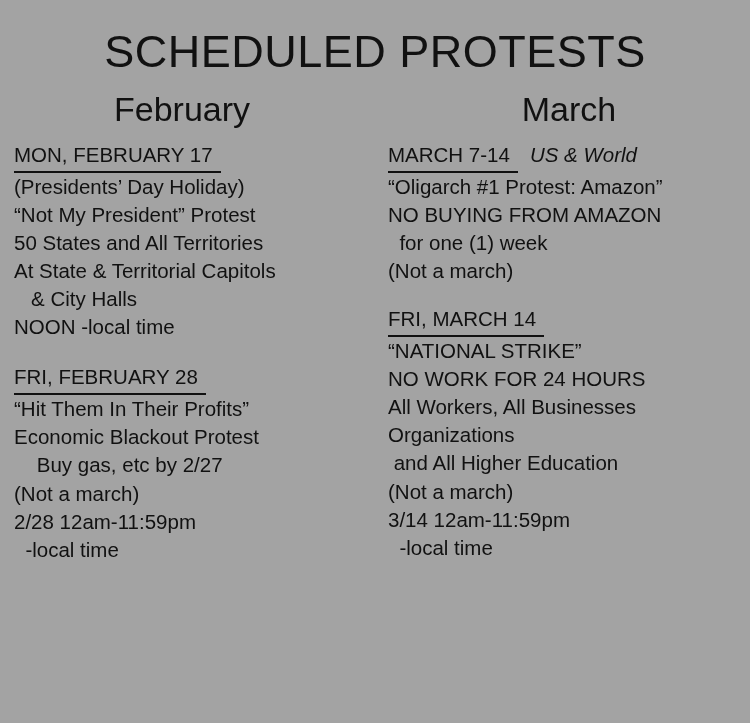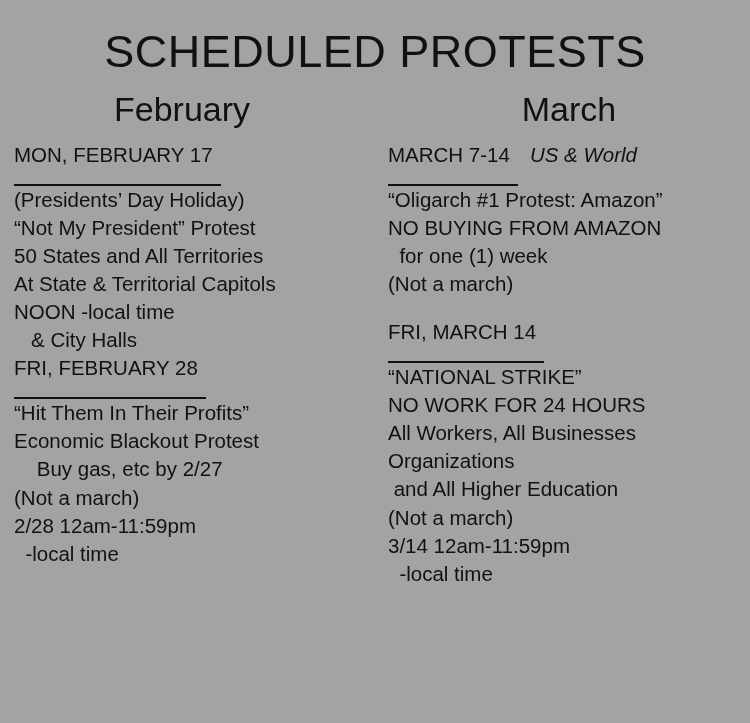--- a/index.html
+++ b/index.html
@@ -57,26 +57,27 @@
     line-height: 1.1;
     padding-bottom: 12px;
   }
   .col-left .month { padding-right: 30px; }
   .col-right .month { }
   .block {
     font-size: 20.5px;
     line-height: 1.37;
   }
   .block + .block {
+    margin-top: 22px;
   }
   .heading {
     display: inline-block;
     border-bottom: 2.5px solid #111111;
     padding-right: 8px;
-    padding-bottom: 15px;
+    padding-bottom: 2px;
     white-space: pre;
   }
   .head-row {
     white-space: nowrap;
   }
   .head-suffix {
     padding-left: 12px;
     font-style: italic;
   }
   .line {
@@ -99,22 +100,22 @@
       <div class="month">February</div>
 
       <div class="block">
         <div class="head-row">
           <span class="heading">MON, FEBRUARY 17</span>
         </div>
         <div class="line">(Presidents’ Day Holiday)</div>
         <div class="line">“Not My President” Protest</div>
         <div class="line">50 States and All Territories</div>
         <div class="line">At State &amp; Territorial Capitols</div>
+        <div class="line">   &amp; City Halls</div>
         <div class="line">NOON -local time</div>
-        <div class="line">   &amp; City Halls</div>
       </div>
 
       <div class="block">
         <div class="head-row">
           <span class="heading">FRI, FEBRUARY 28</span>
         </div>
         <div class="line">“Hit Them In Their Profits”</div>
         <div class="line">Economic Blackout Protest</div>
         <div class="line">    Buy gas, etc by 2/27</div>
         <div class="line">(Not a march)</div>

